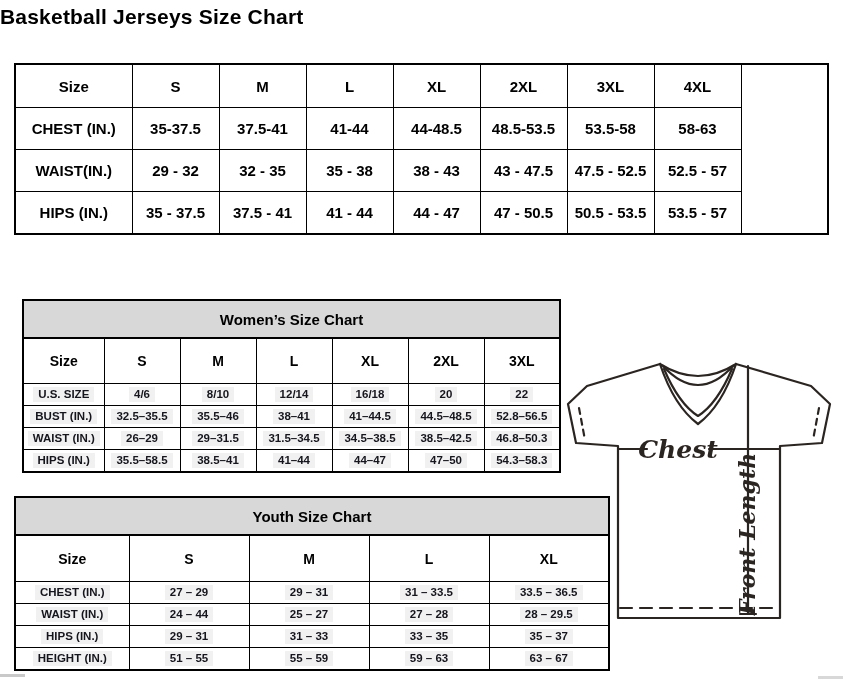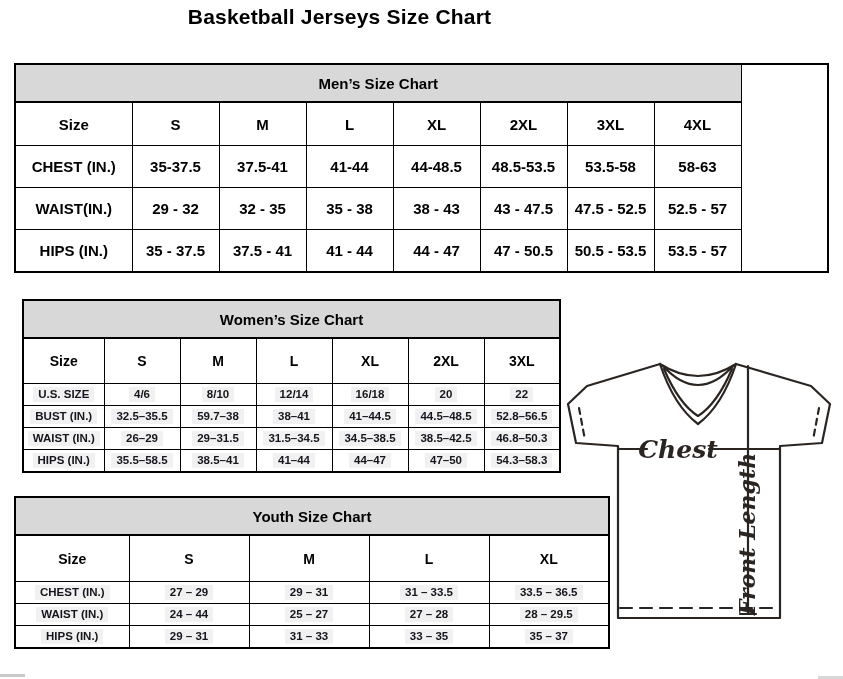--- a/index.html
+++ b/index.html
@@ -1,21 +1,21 @@
 <!DOCTYPE html>
 <html><head>
 <meta charset="utf-8">
 <style>
   html,body{margin:0;padding:0;}
   body{
     width:843px;height:679px;position:relative;background:#ffffff;
     font-family:"Liberation Sans", sans-serif;color:#000;overflow:hidden;
   }
   .page-title{
-    position:absolute;top:5px;left:0;width:679px;text-align:center;
+    position:absolute;top:5px;left:0;width:679px;
     font-size:21px;font-weight:bold;letter-spacing:0.2px;
   }
   table{
     position:absolute;border-collapse:collapse;table-layout:fixed;background:#fff;
     border:2px solid #000;
   }
   th,td{border:1px solid #000;text-align:center;vertical-align:middle;padding:0;}
   tr.band td{
     background:#d8d8d8;font-weight:bold;font-size:15px;height:36px;border-bottom:2px solid #000;
   }
@@ -47,23 +47,20 @@
       <col>
       <col>
       <col>
       <col>
       <col>
       <col>
       <col>
       <col>
     </colgroup>
   <tbody>
-  <tr class="band">
-    <td colspan="8">Men’s Size Chart</td>
-  </tr>
   <tr class="cols">
     <th>Size</th>
     <th>S</th>
     <th>M</th>
     <th>L</th>
     <th>XL</th>
     <th>2XL</th>
     <th>3XL</th>
     <th>4XL</th>
   </tr>
@@ -128,21 +125,21 @@
     <td><span class="hl">4/6</span></td>
     <td><span class="hl">8/10</span></td>
     <td><span class="hl">12/14</span></td>
     <td><span class="hl">16/18</span></td>
     <td><span class="hl">20</span></td>
     <td><span class="hl">22</span></td>
   </tr>
   <tr class="data">
     <td><span class="hl">BUST (IN.)</span></td>
     <td><span class="hl">32.5–35.5</span></td>
-    <td><span class="hl">59.7–38</span></td>
+    <td><span class="hl">35.5–46</span></td>
     <td><span class="hl">38–41</span></td>
     <td><span class="hl">41–44.5</span></td>
     <td><span class="hl">44.5–48.5</span></td>
     <td><span class="hl">52.8–56.5</span></td>
   </tr>
   <tr class="data">
     <td><span class="hl">WAIST (IN.)</span></td>
     <td><span class="hl">26–29</span></td>
     <td><span class="hl">29–31.5</span></td>
     <td><span class="hl">31.5–34.5</span></td>
@@ -195,20 +192,27 @@
     <td><span class="hl">27 – 28</span></td>
     <td><span class="hl">28 – 29.5</span></td>
   </tr>
   <tr class="data">
     <td><span class="hl">HIPS (IN.)</span></td>
     <td><span class="hl">29 – 31</span></td>
     <td><span class="hl">31 – 33</span></td>
     <td><span class="hl">33 – 35</span></td>
     <td><span class="hl">35 – 37</span></td>
   </tr>
+  <tr class="data">
+    <td><span class="hl">HEIGHT (IN.)</span></td>
+    <td><span class="hl">51 – 55</span></td>
+    <td><span class="hl">55 – 59</span></td>
+    <td><span class="hl">59 – 63</span></td>
+    <td><span class="hl">63 – 67</span></td>
+  </tr>
   </tbody>
 </table>
 
 <svg class="jersey" viewBox="0 0 287 272">
   <g fill="none" stroke="#2b2522" stroke-width="2.2" stroke-linejoin="round" stroke-linecap="round">
 
     <path d="M104,8 L31,30 L12,48 L20,87 L62,90 L62,262 L224,262 L224,90 L266,87 L274,48 L255,30 L180,8"></path>
 
     <path d="M104,8 Q142,32 180,8"></path>
     <path d="M107,10 Q142,48 177,10"></path>

